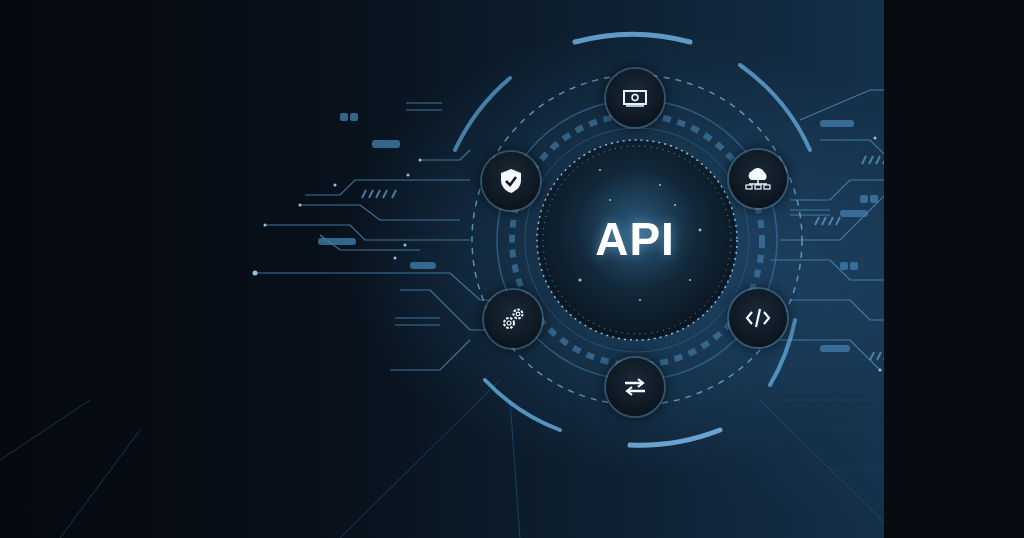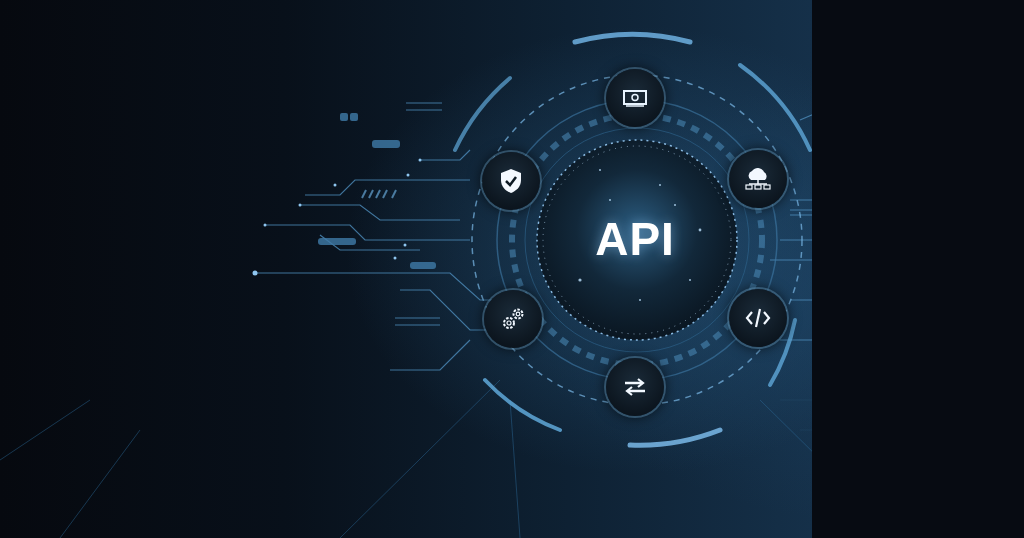--- a/index.html
+++ b/index.html
@@ -2,21 +2,21 @@
 <html><head>
   <meta charset="utf-8">
   <style>
     html, body { margin: 0; padding: 0; }
     body {
       width: 1024px; height: 538px; overflow: hidden;
       background: #070b12;
       font-family: "Liberation Sans", sans-serif;
     }
     .scene {
-      position: relative; width: 812px; height: 538px; overflow: hidden;
+      position: relative; width: 884px; height: 538px; overflow: hidden;
       background:
         radial-gradient(ellipse 420px 320px at 640px 250px, rgba(40,90,130,0.55), rgba(10,25,40,0) 70%),
         radial-gradient(ellipse 500px 300px at 900px 300px, rgba(30,70,105,0.45), rgba(10,20,35,0) 75%),
         linear-gradient(90deg, #06090f 0%, #08101a 35%, #0e2133 70%, #153049 100%);
     }
     svg.art { position: absolute; left: 0; top: 0; }
     .title {
       position: absolute; left: 535px; top: 212px; width: 200px; text-align: center;
       color: #ffffff; font-weight: bold; font-size: 46px; letter-spacing: 1px;
       text-shadow: 0 0 12px rgba(160,210,255,0.45);

